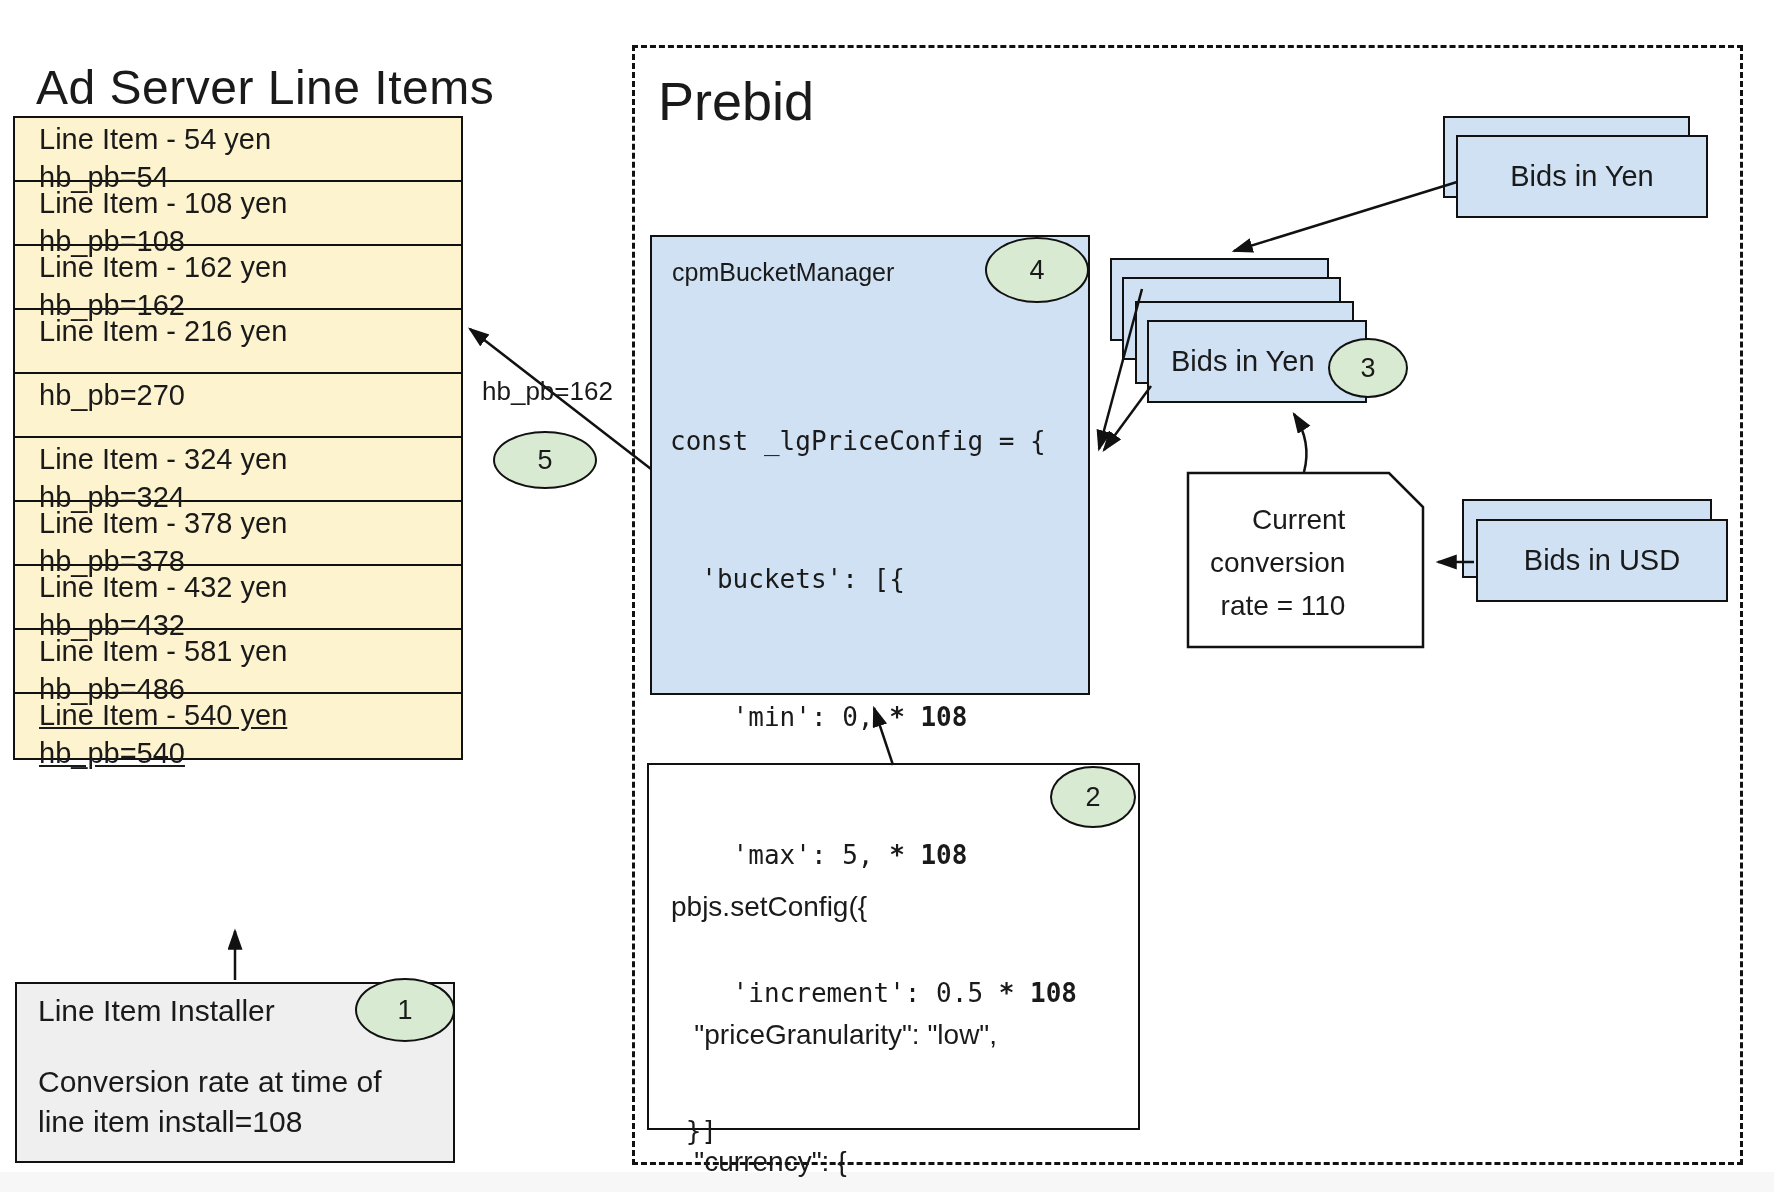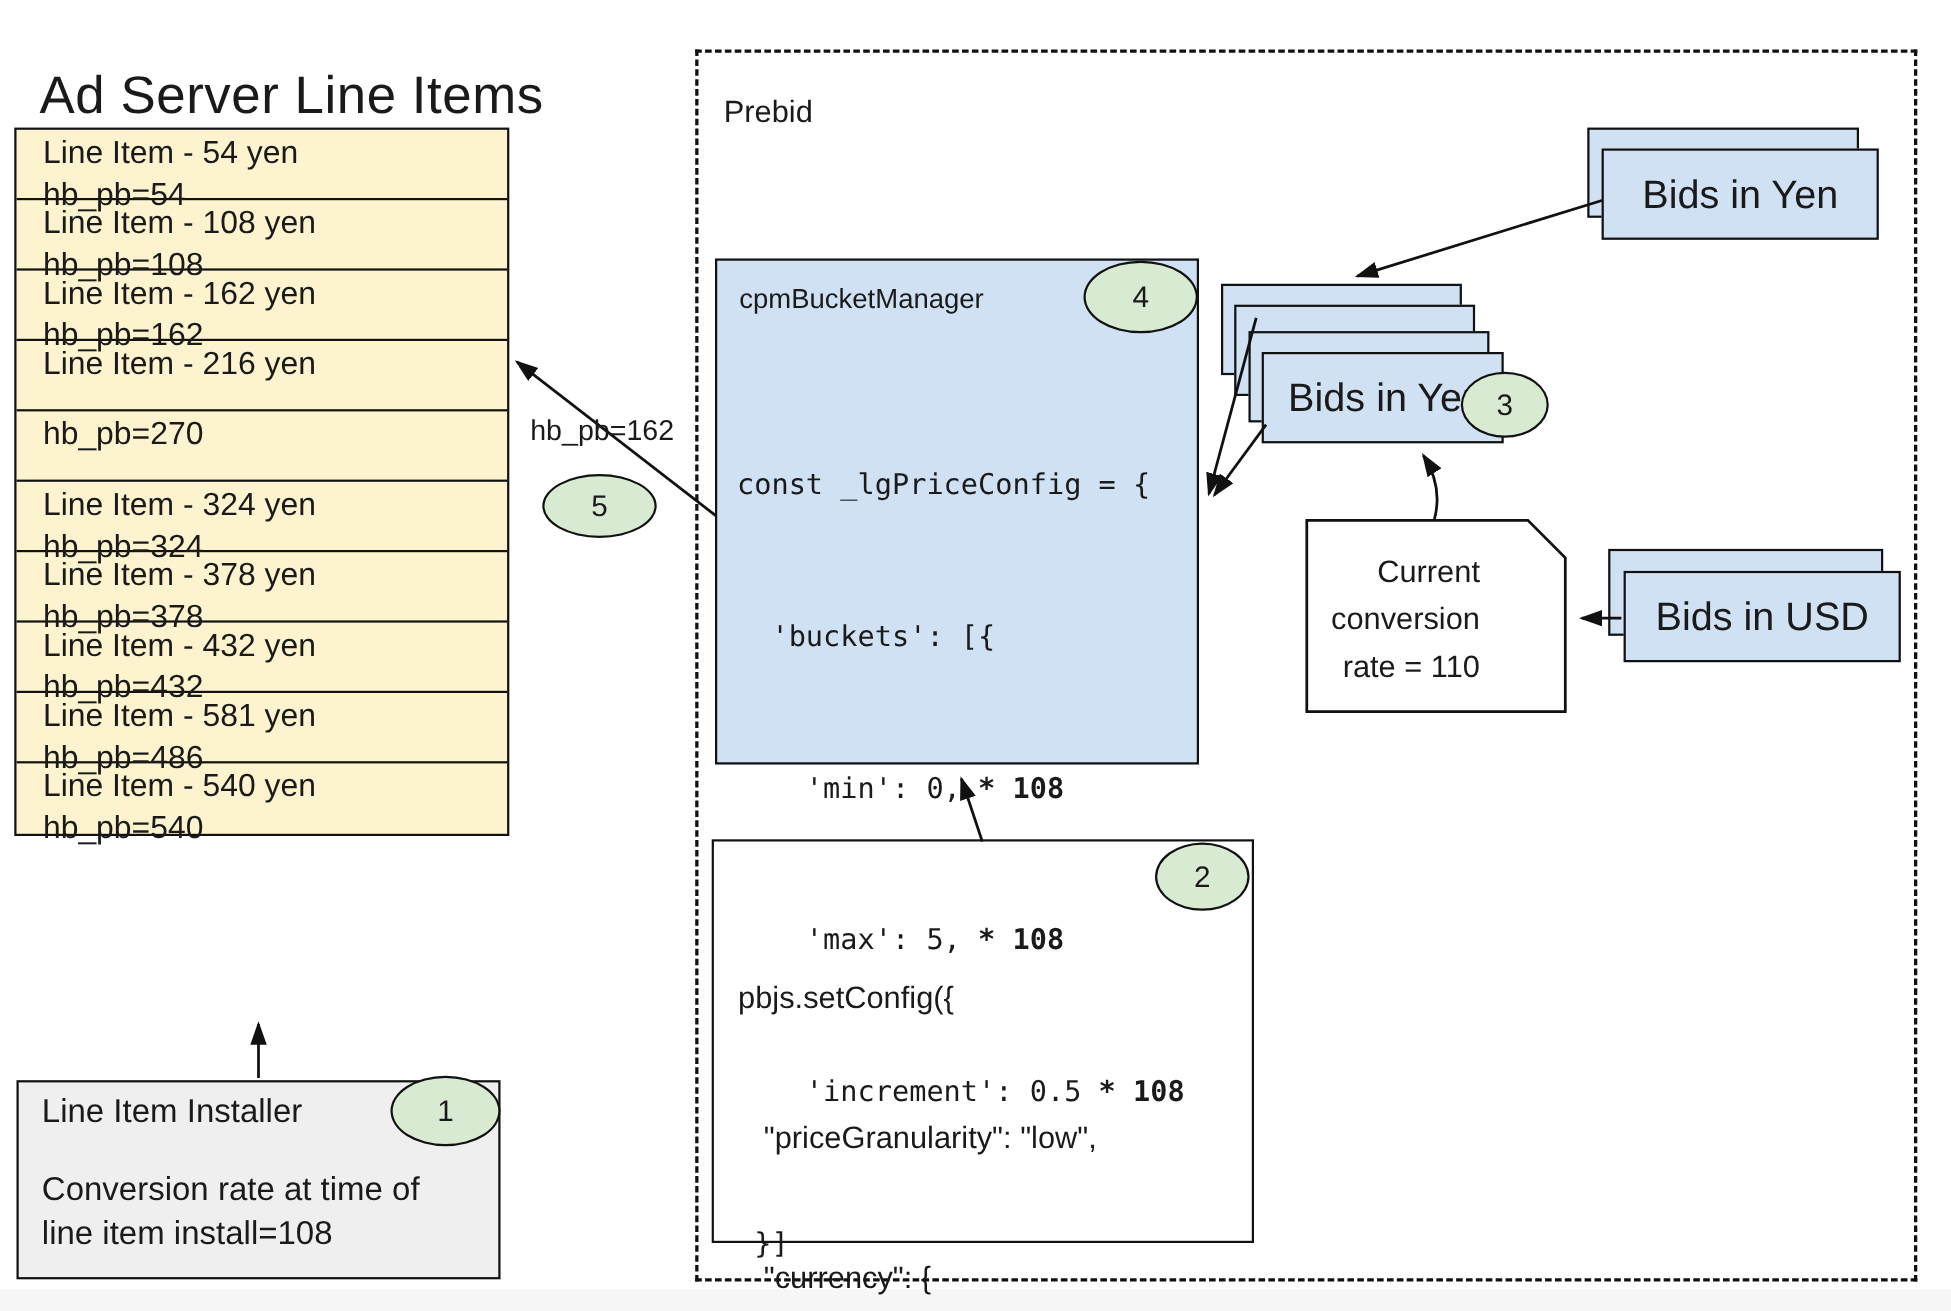--- a/index.html
+++ b/index.html
@@ -5,40 +5,40 @@
   html,body{margin:0;padding:0;background:#fff;}
   #canvas{position:relative;width:1774px;height:1192px;background:#ffffff;overflow:hidden;
           font-family:"Liberation Sans",sans-serif;color:#1a1a1a;}
   .abs{position:absolute;}
   .box{position:absolute;box-sizing:border-box;z-index:1;}
   
   #adserver-title{left:36px;top:60px;font-size:48px;letter-spacing:.5px;}
   #line-table{left:13px;top:116px;width:450px;border:2px solid #111;background:#fdf3cf;}
   .li-row{box-sizing:border-box;height:64px;border-bottom:2px solid #111;
           padding:2px 0 0 24px;font-size:29px;line-height:38px;}
-  .li-row:last-child{border-bottom:none;}
+  .li-row:last-child{border-bottom:none;text-decoration:underline;}
   
   #installer{left:15px;top:982px;width:440px;height:181px;background:#efefef;border:2.5px solid #111;}
   #installer-title{left:38px;top:994px;font-size:30px;z-index:3;}
   #installer-note{left:38px;top:1062px;font-size:30px;line-height:40px;z-index:3;}
   
   #prebid-frame{left:632px;top:45px;width:1111px;height:1120px;border:3px dashed #111;background:transparent;}
-  #prebid-title{left:658px;top:70px;font-size:28px;margin-top:16px;}
+  #prebid-title{left:658px;top:70px;font-size:54px;}
   
   #cpm-box{left:650px;top:235px;width:440px;height:460px;background:#cfe1f2;border:2px solid #111;}
   #cpm-label{left:672px;top:258px;font-size:25px;z-index:3;}
   #cpm-code{left:670px;top:326px;font-family:"DejaVu Sans Mono",monospace;font-size:26px;
             line-height:46px;white-space:pre;z-index:3;}
   #cpm-code .b{font-weight:bold;}
   
   #pbjs-box{left:647px;top:763px;width:493px;height:367px;background:#fff;border:2.5px solid #111;}
   #pbjs-code{left:671px;top:801px;font-size:28px;line-height:42.5px;white-space:pre;z-index:3;}
   
   .card{position:absolute;box-sizing:border-box;background:#cfe1f2;border:2px solid #111;z-index:1;}
-  .card-label{display:flex;align-items:center;justify-content:center;height:100%;font-size:36px;text-align:right;}
+  .card-label{display:flex;align-items:center;justify-content:center;height:100%;font-size:29px;text-align:right;}
   .card-label.left{justify-content:flex-start;padding-left:22px;}
   
   #conv-text{left:1210px;top:498px;font-size:28px;line-height:43px;z-index:3;text-align:right;}
   
   .badge{position:absolute;box-sizing:border-box;background:#d9ead3;border:2.5px solid #111;
          border-radius:50%;display:flex;align-items:center;justify-content:center;
          font-size:27px;z-index:3;}
   
   #hbpb-label{left:482px;top:376px;font-size:26px;z-index:3;}
   #overlay{position:absolute;left:0;top:0;width:1774px;height:1192px;z-index:2;pointer-events:none;}

